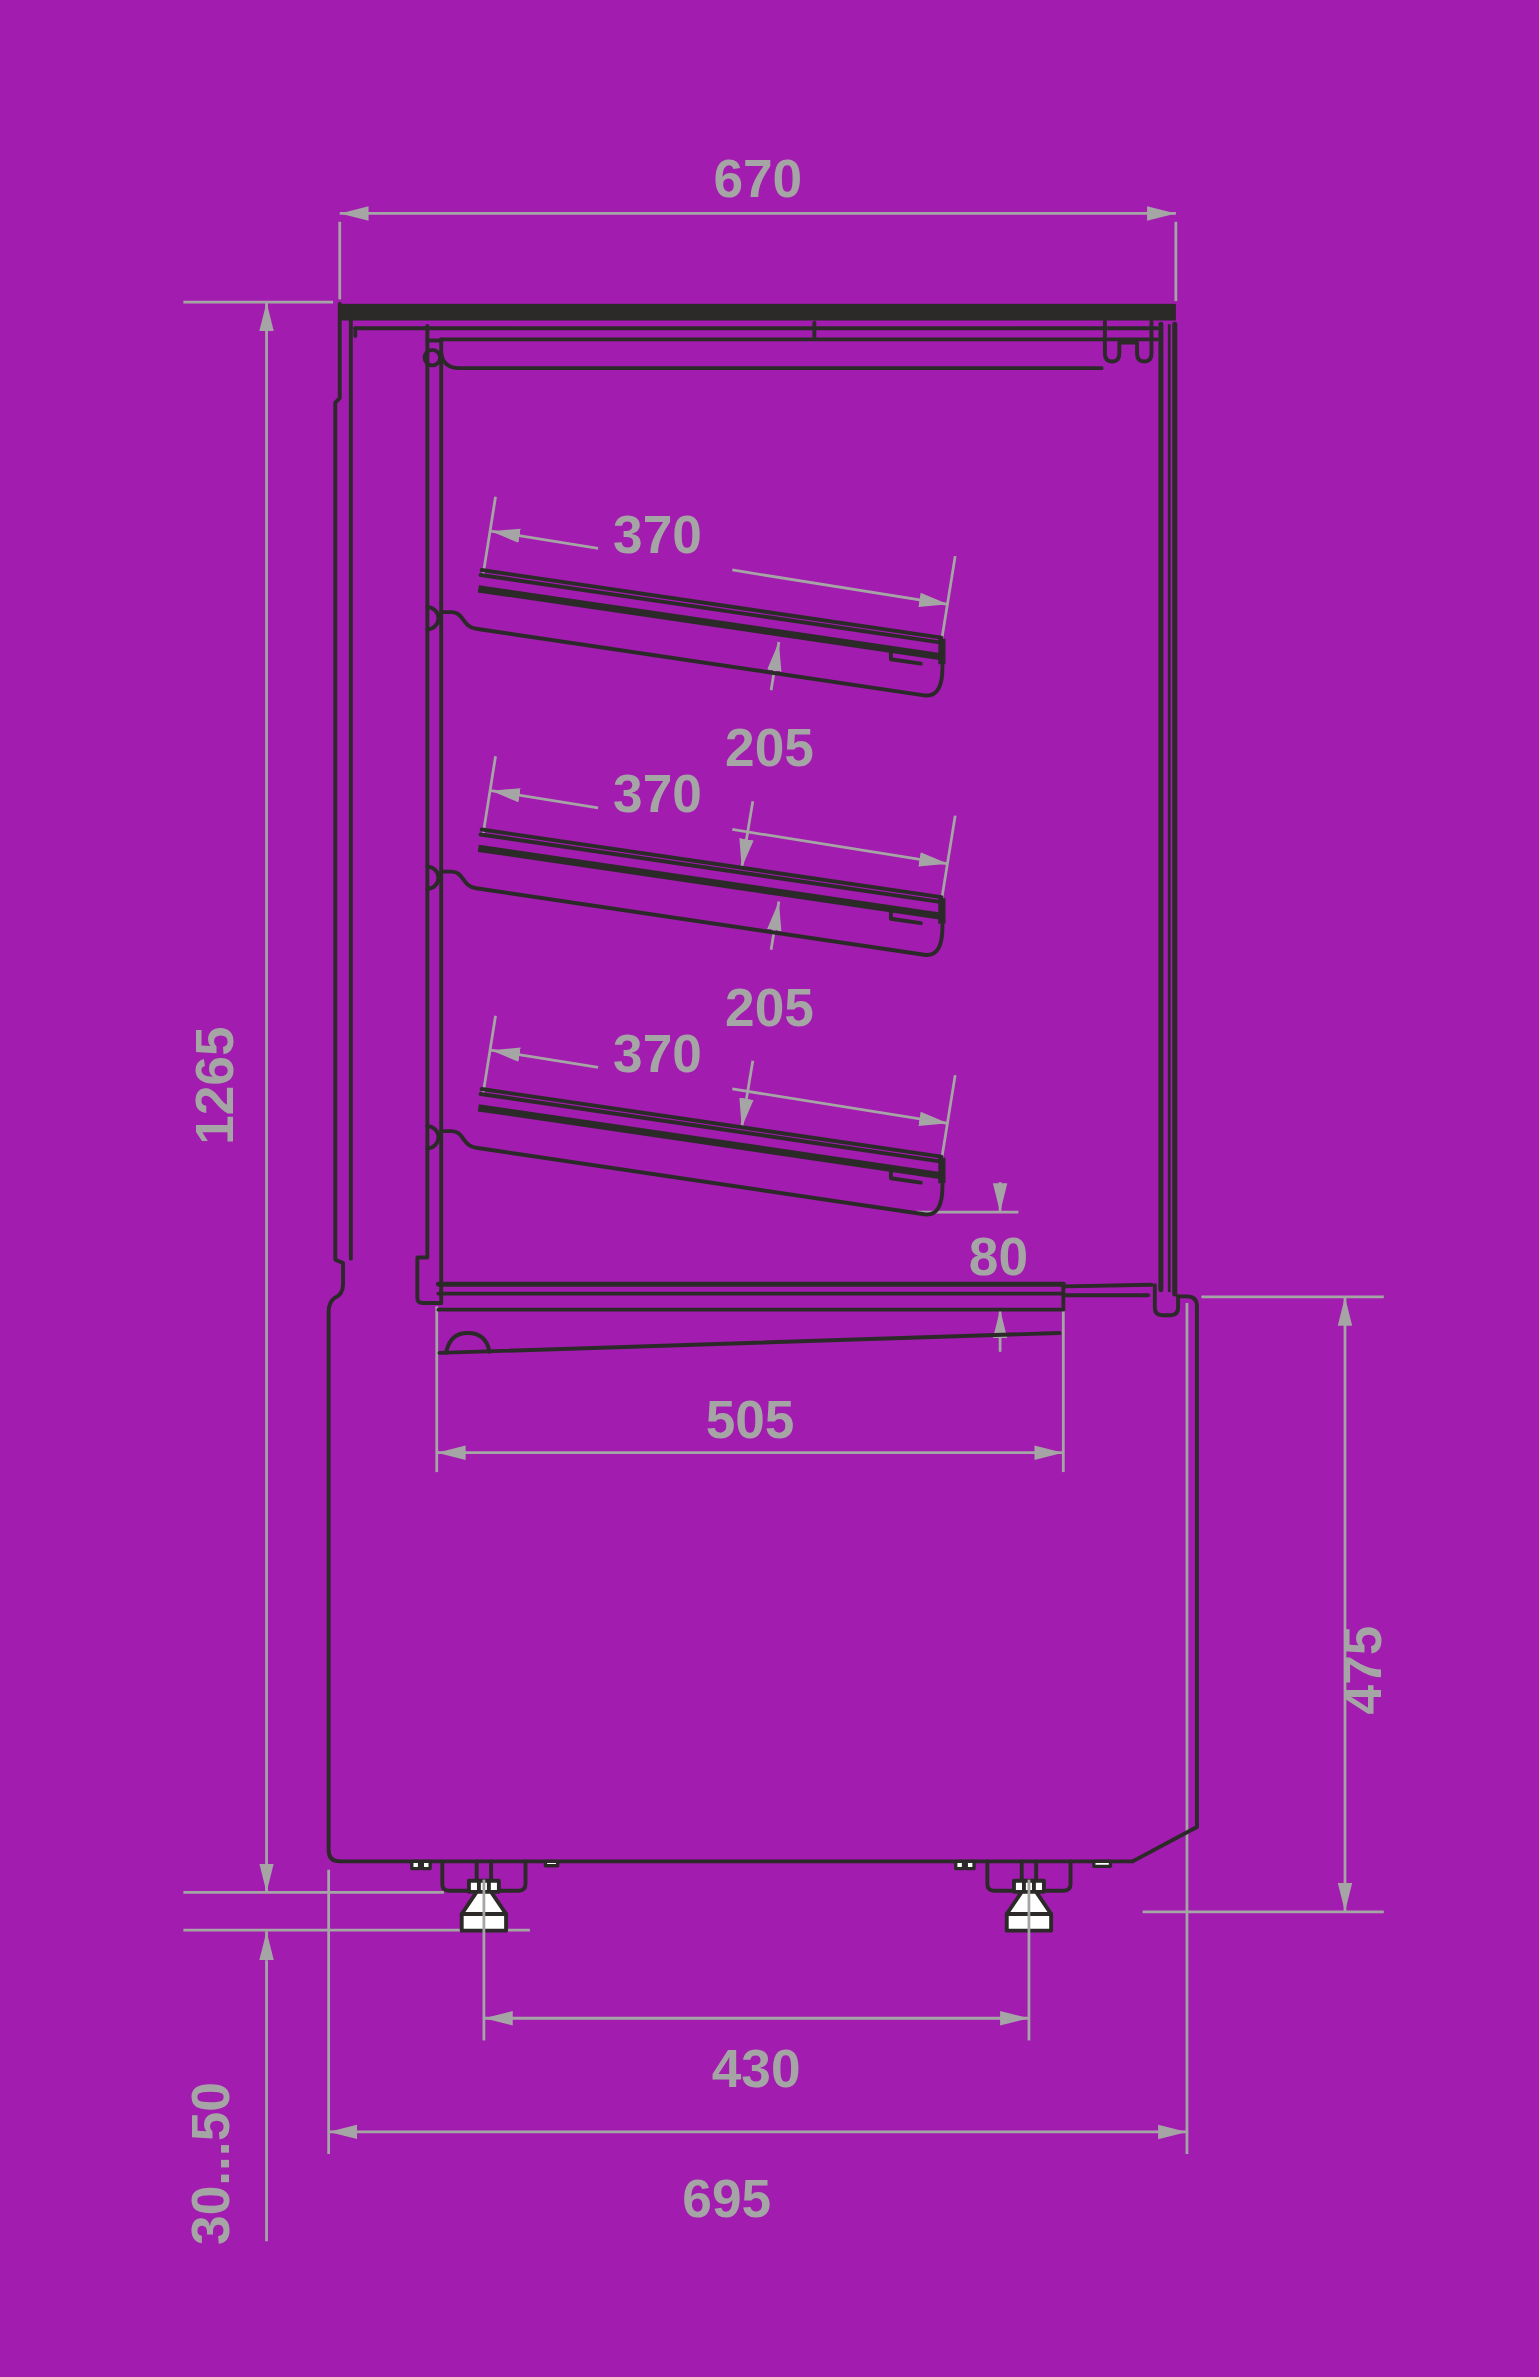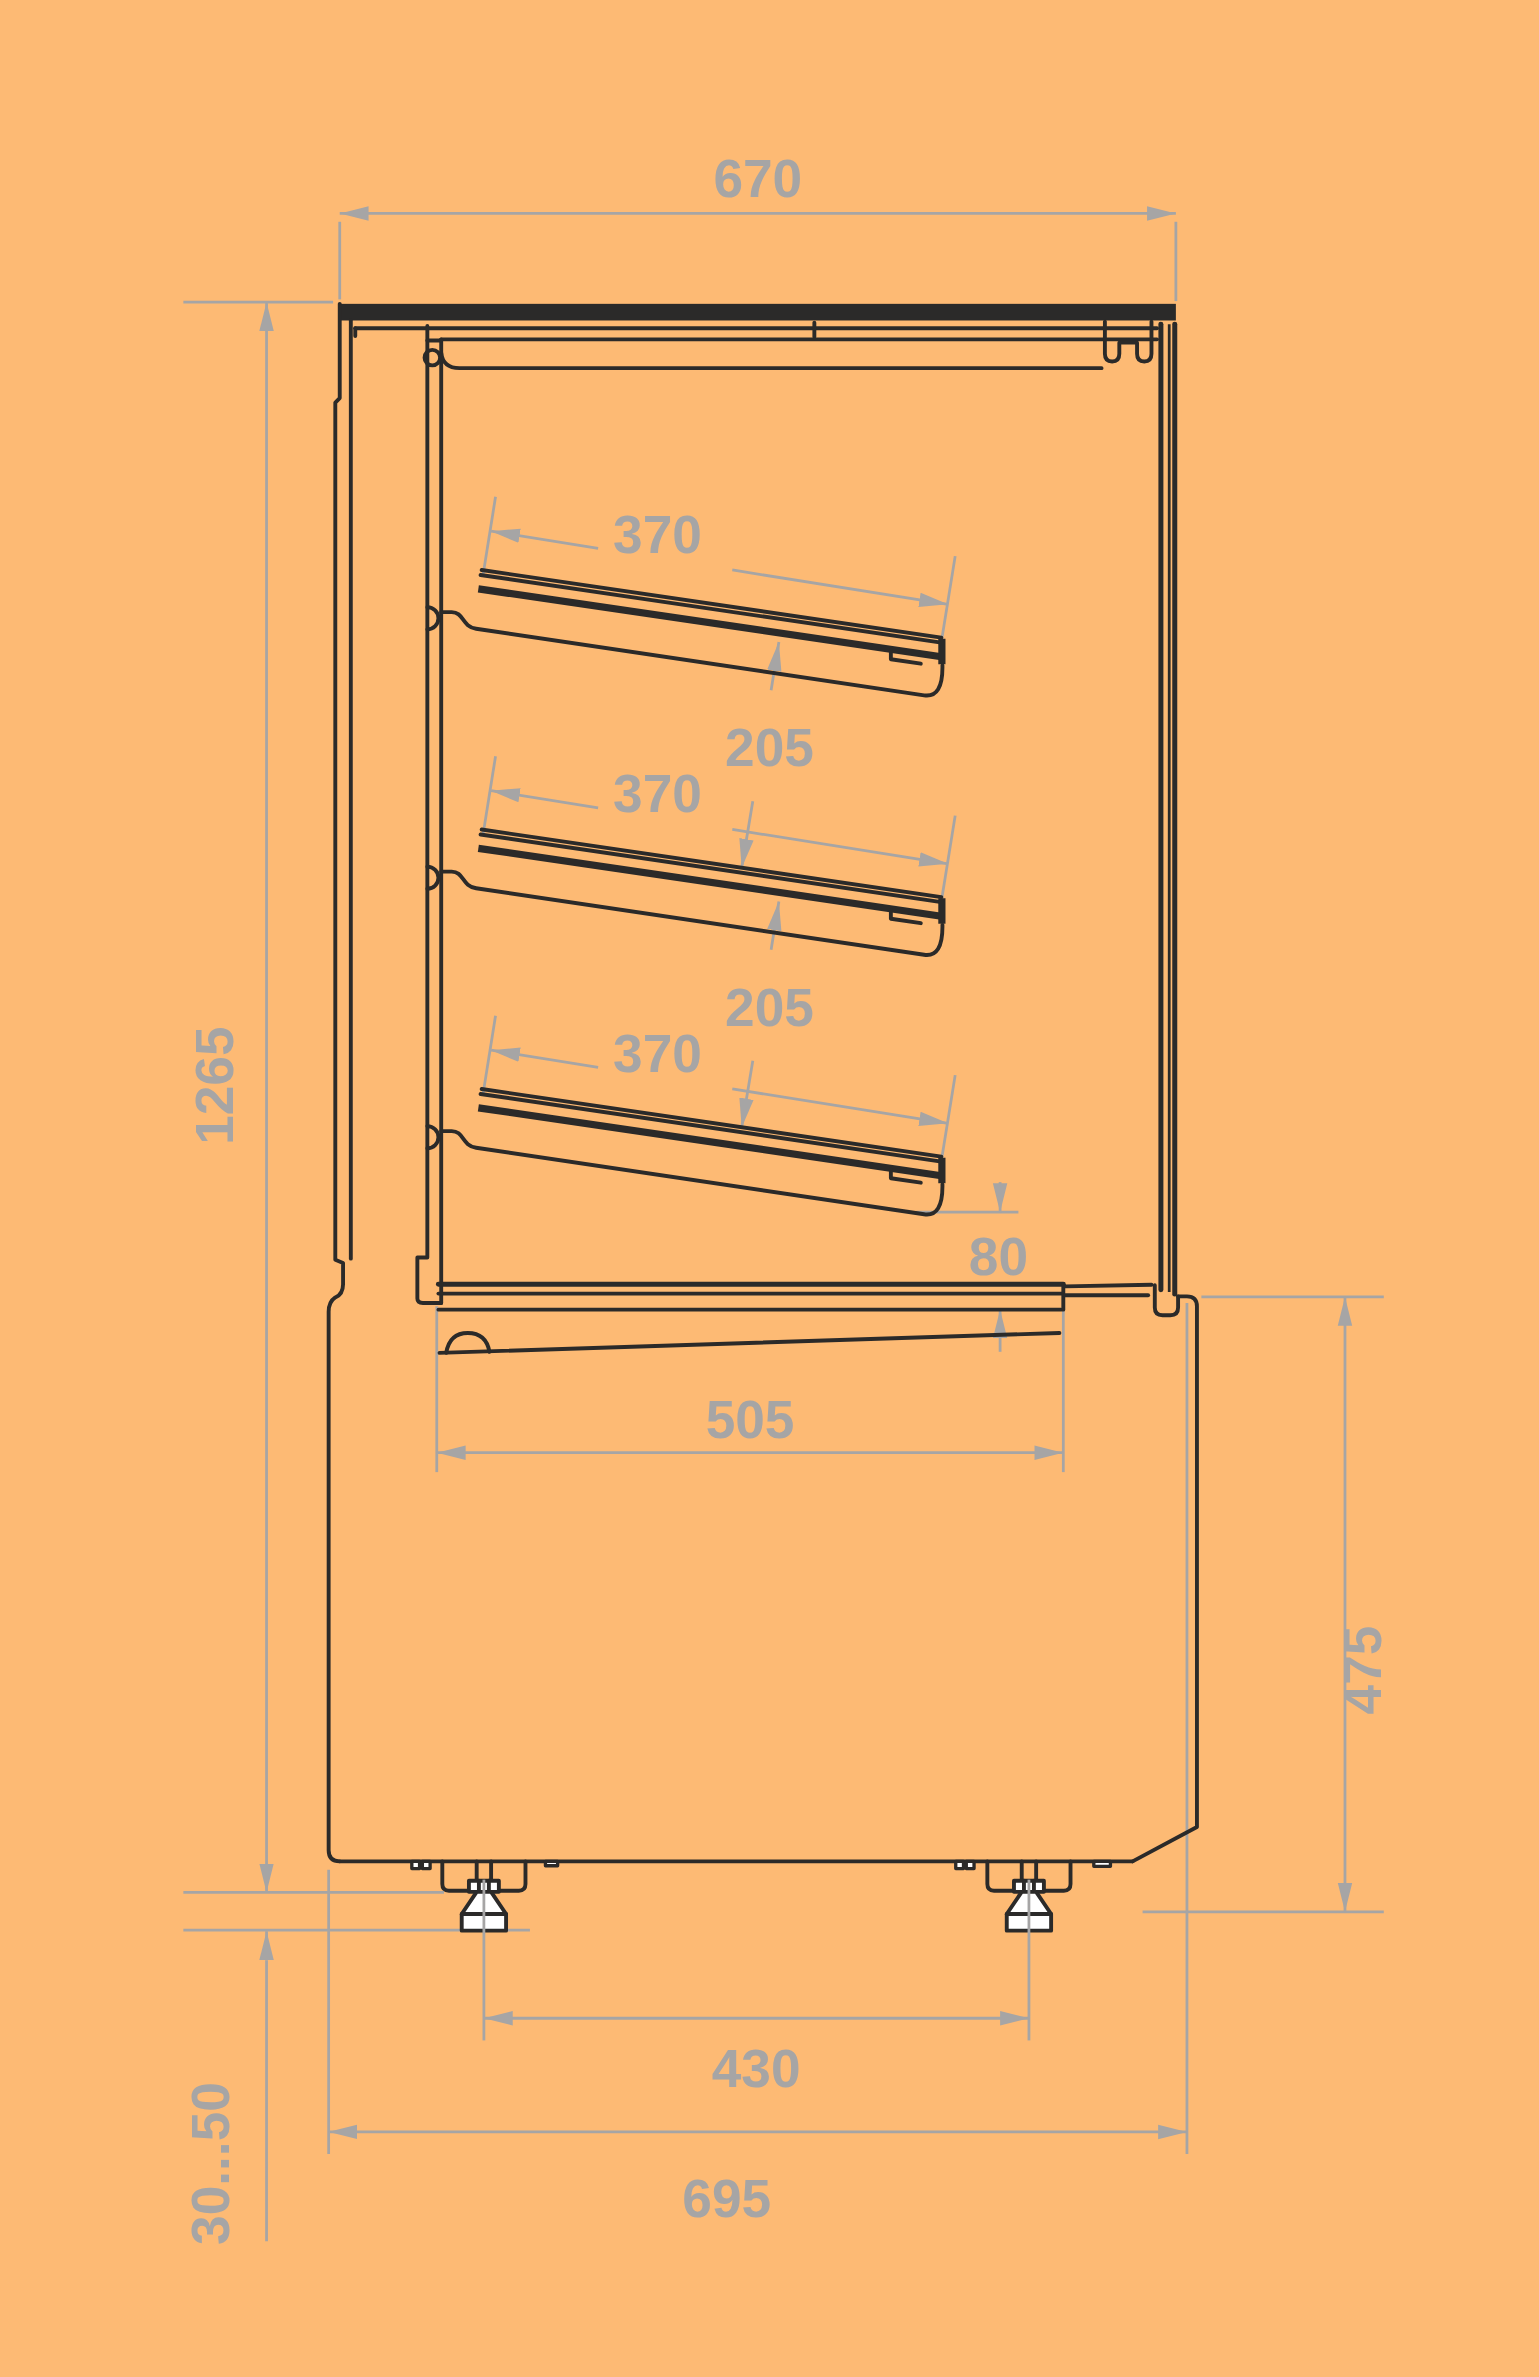--- a/index.html
+++ b/index.html
@@ -1,16 +1,16 @@
 <!DOCTYPE html>
 <html style="font-size:9px"><head>
 <meta charset="utf-8">
 <style>
   html,body { margin:0; padding:0; background:#ffffff; }
-  .canvas { position:relative; width:1540px; height:2377px; background:#fdba74; overflow:hidden; }
+  .canvas { position:relative; width:1540px; height:2377px; background:#a21caf; overflow:hidden; }
   svg { position:absolute; inset:0; }
   .blk  { stroke:#2b2a29; stroke-width:7;  fill:none; stroke-linejoin:round; stroke-linecap:round; }
   .blk9 { stroke:#2b2a29; stroke-width:9;  fill:none; stroke-linejoin:round; stroke-linecap:round; }
   .blk13{ stroke:#2b2a29; stroke-width:13; fill:none; stroke-linejoin:round; stroke-linecap:butt; }
   .blkf { fill:#2b2a29; stroke:none; }
   .wfill{ fill:#ffffff; }
   .gry  { stroke:#a6a5a5; stroke-width:5; fill:none; stroke-linecap:butt; }
   .dim  { font:700 96px "Liberation Sans", sans-serif; fill:#a6a5a5; }
 </style>
 </head>

